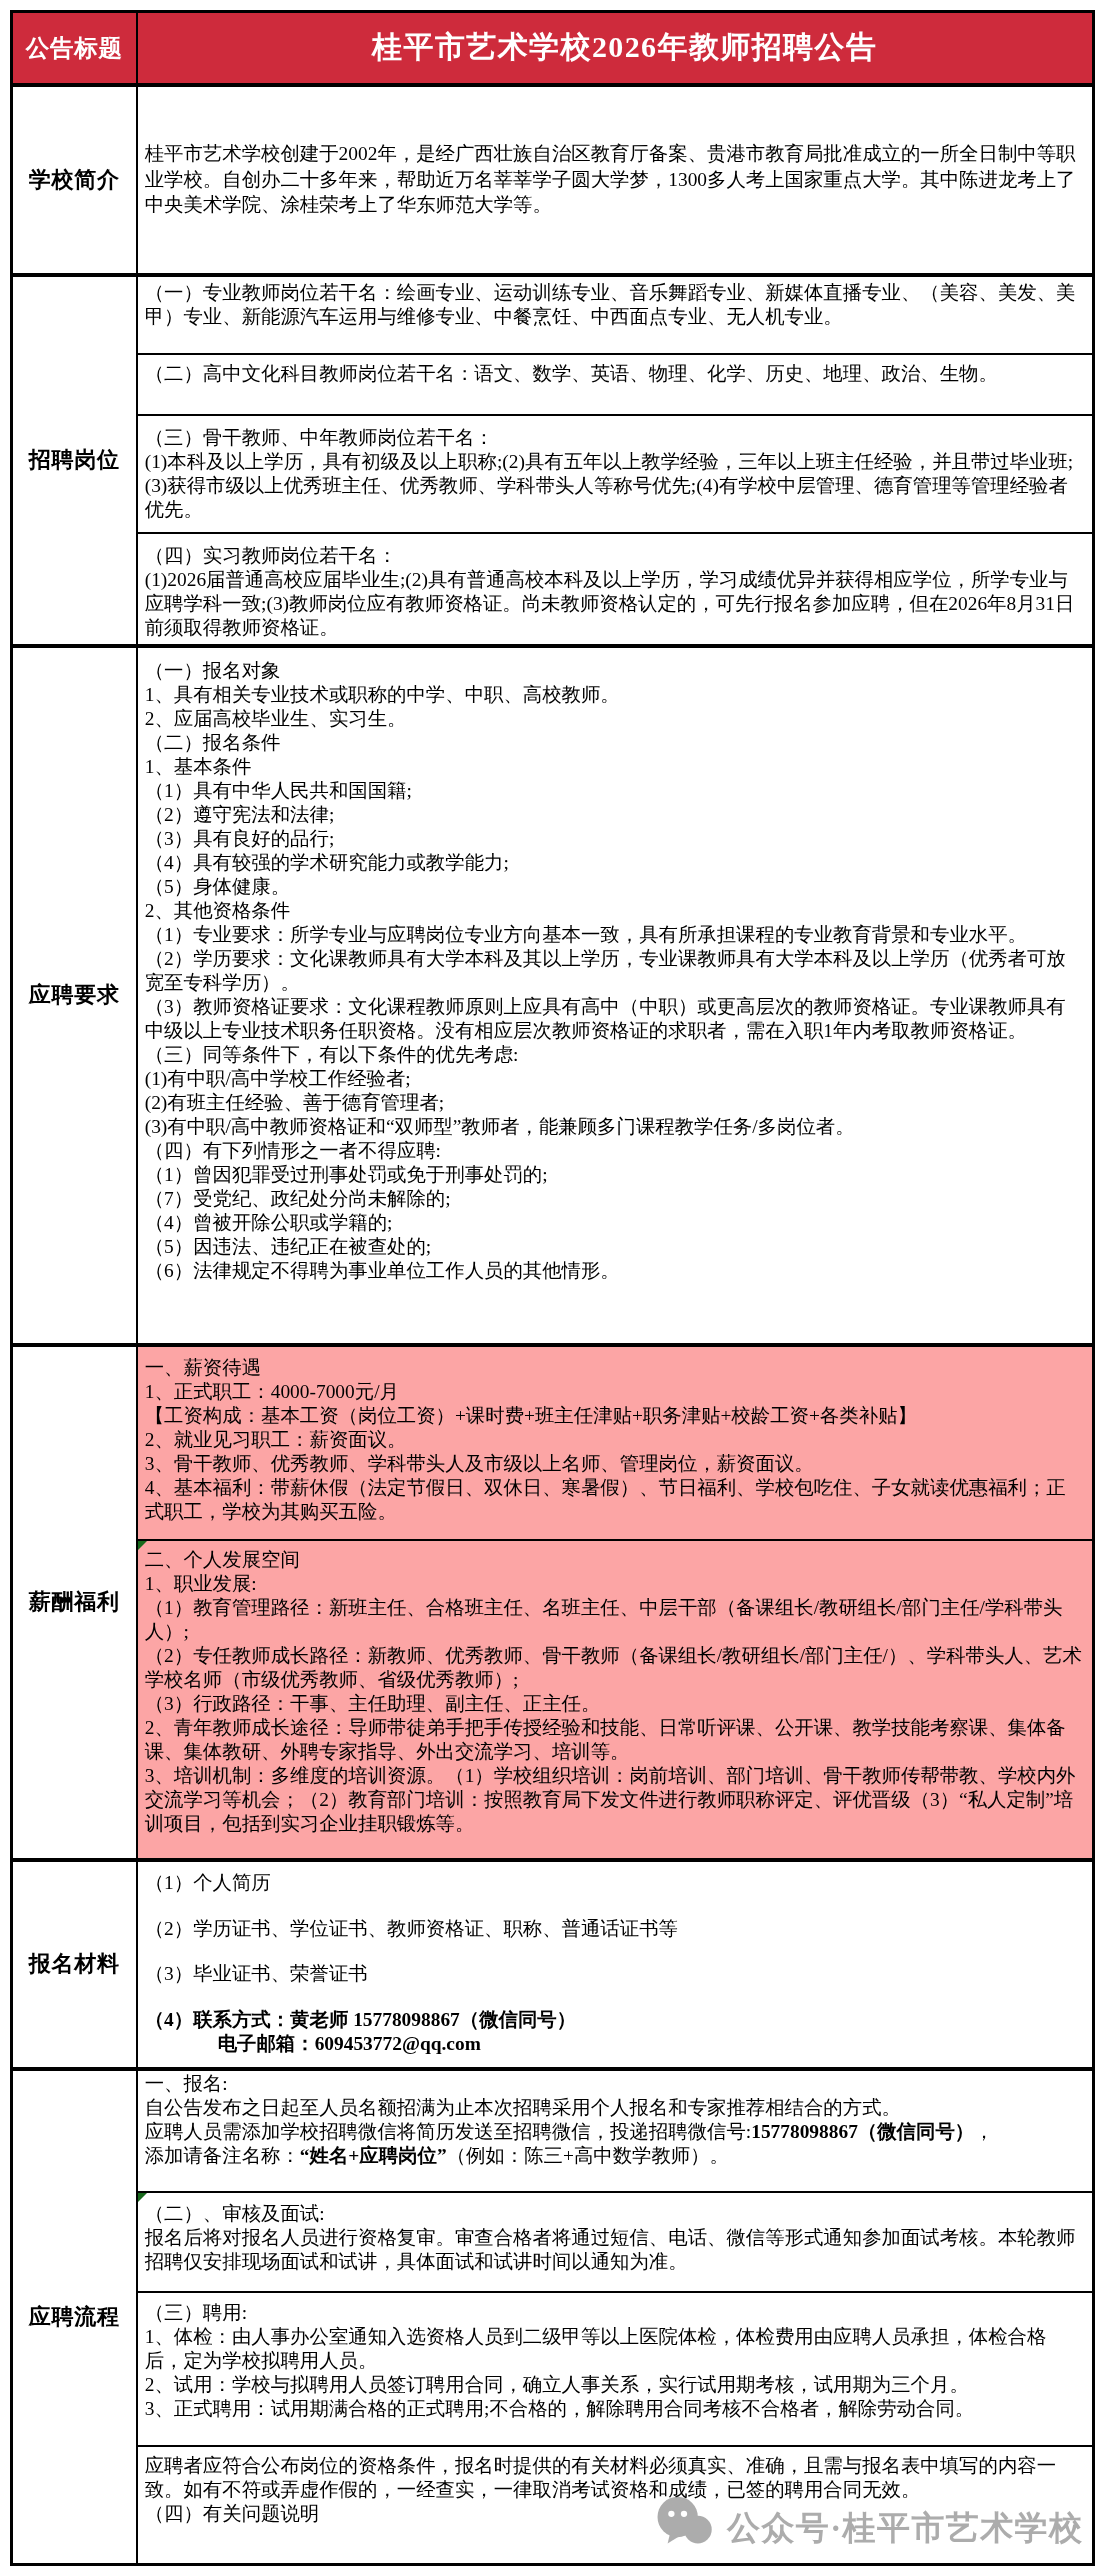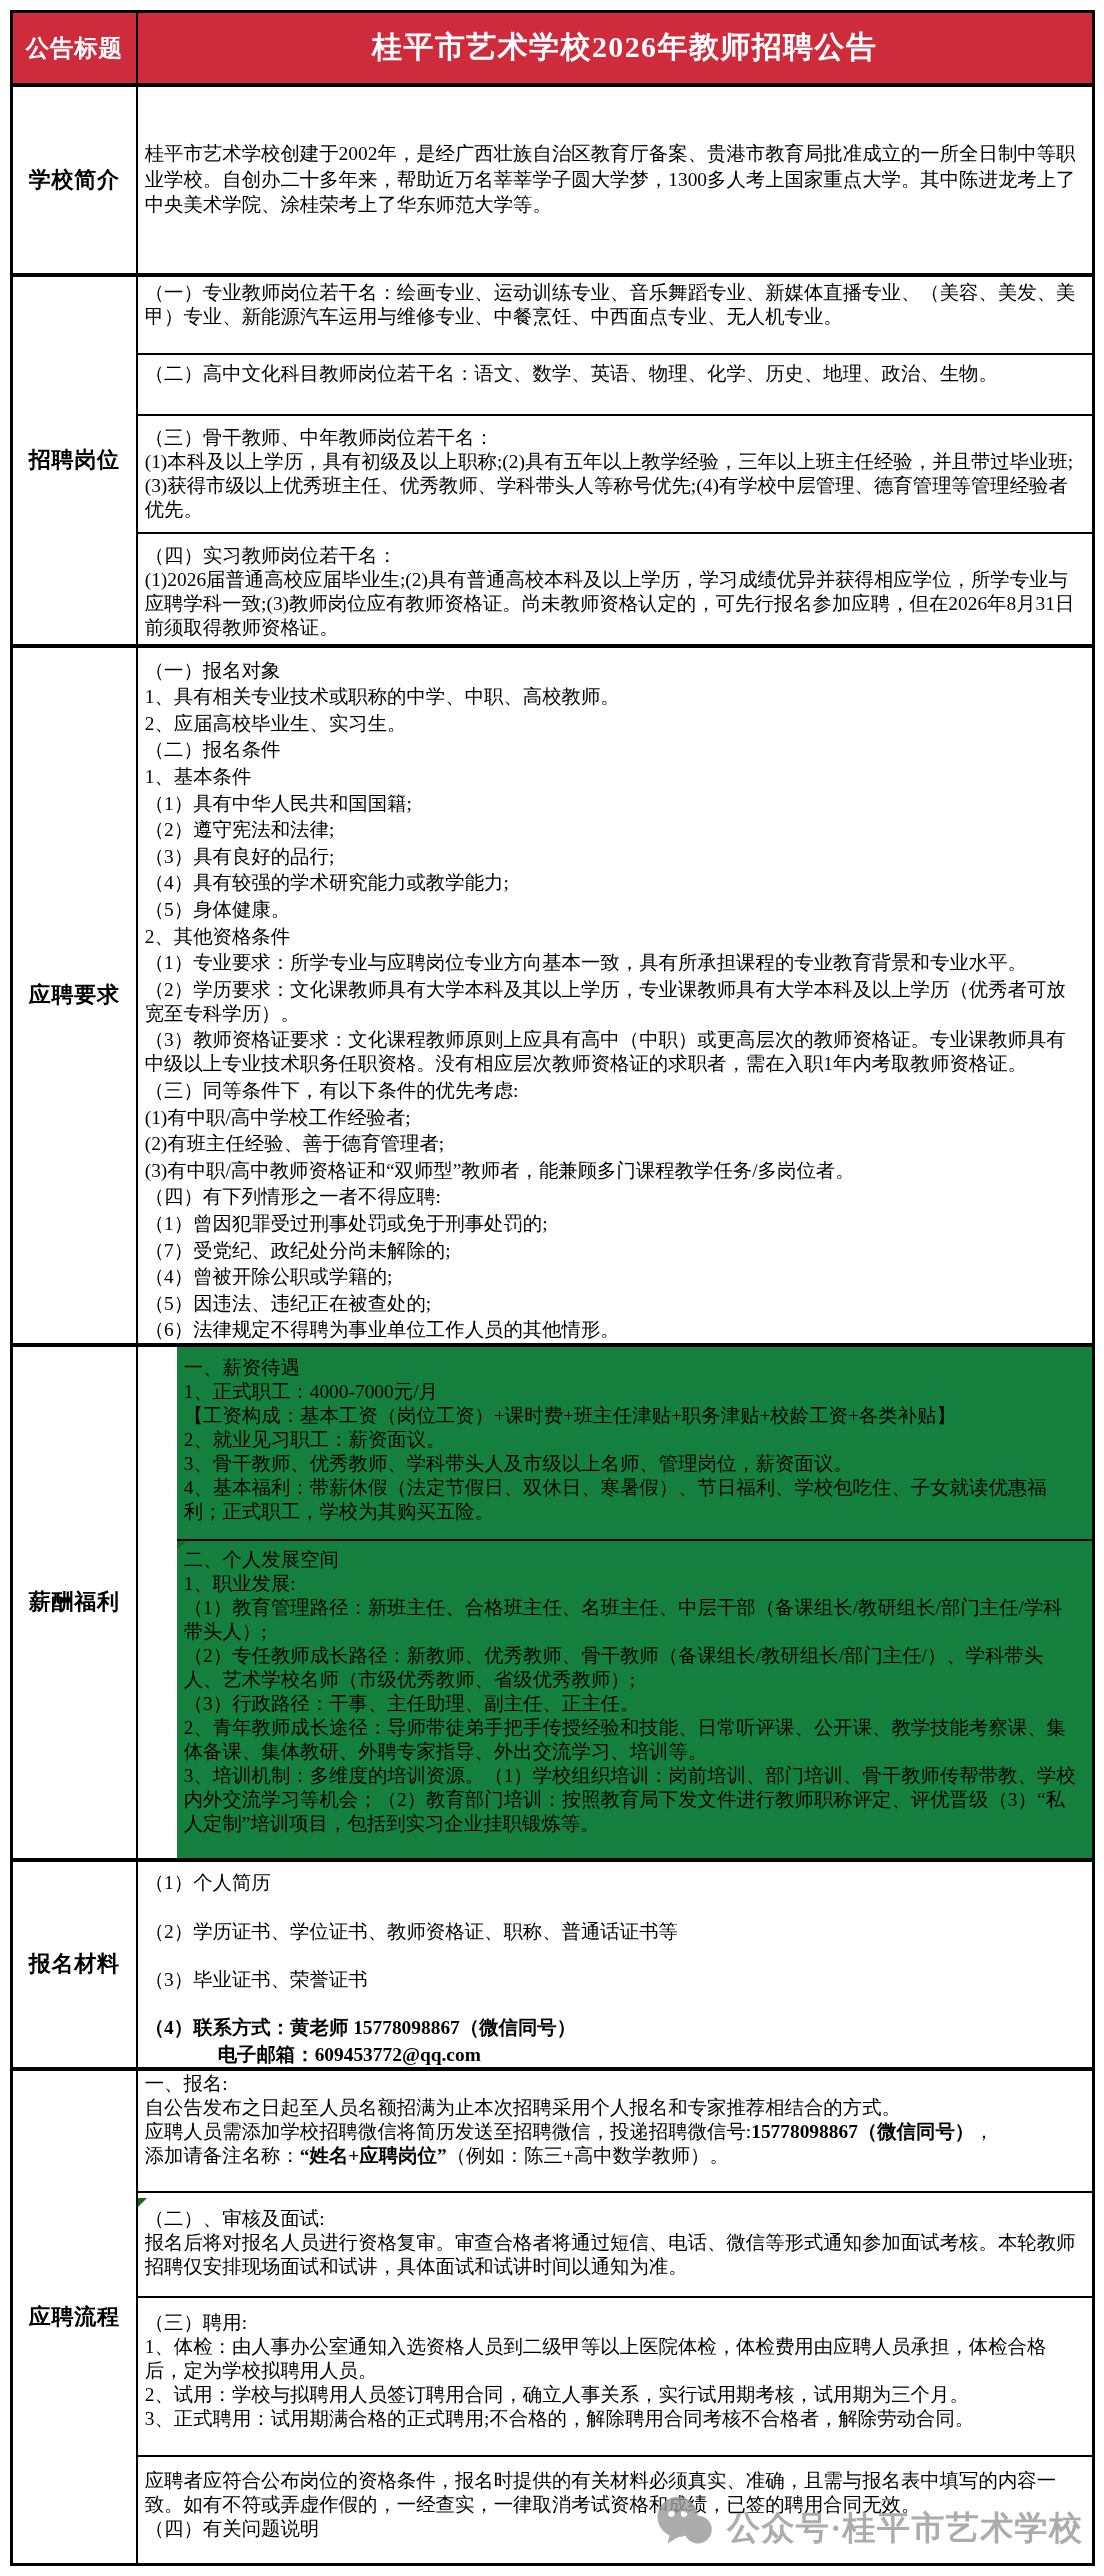--- a/index.html
+++ b/index.html
@@ -5,31 +5,31 @@
   html,body{margin:0;padding:0;background:#fff;}
   body{width:1104px;height:2576px;position:relative;overflow:hidden;
        font-family:"Liberation Serif","DejaVu Serif",serif;color:#000;}
   .table{position:absolute;left:9.7px;top:9.7px;width:1085px;box-sizing:border-box;
          border:3.5px solid #000;background:#fff;}
   .row{display:flex;box-sizing:border-box;border-bottom:4.2px solid #000;}
   .row.last{border-bottom:none;}
   .label-cell{width:125px;flex:none;box-sizing:border-box;border-right:2.1px solid #000;
               display:flex;align-items:center;justify-content:center;
               font-weight:bold;font-size:22px;letter-spacing:0.7px;text-align:center;}
-  .content{flex:1;box-sizing:border-box;display:flex;flex-direction:column;min-width:0;justify-content:space-between;}
+  .content{flex:1;box-sizing:border-box;display:flex;flex-direction:column;min-width:0;}
   .subcell{box-sizing:border-box;border-bottom:2.8px solid #000;position:relative;}
   .subcell.lastsub{border-bottom:none;}
   .ln{font-size:19.4px;line-height:24px;padding:0 9.7px 0 7px;}
   .vcenter{justify-content:center;}
   .vcenter .ln{line-height:25.6px;}
   .hdr{background:#CE2B3C;}
   .hdr .label-cell{color:#fff;font-size:23.5px;}
   .hdr-title{display:flex;align-items:center;justify-content:center;
              color:#fff;font-size:30px;font-weight:bold;letter-spacing:1.4px;}
-  .yellow{background:#15803d;margin-left:39px;}
+  .yellow{background:#fca5a5;}
   .sp{margin-bottom:21.4px;}
   .bold{font-weight:bold;}
   .indent-email{padding-left:80px;}
   .corner{position:absolute;top:0;left:0;width:0;height:0;
           border-top:9px solid #17691C;border-right:9px solid transparent;}
   .watermark{position:absolute;left:652px;top:2493px;display:flex;align-items:flex-end;
              gap:11px;color:#9B9B9B;opacity:.82;}
   .watermark .wm-text{font-size:33px;font-weight:bold;letter-spacing:1.4px;white-space:nowrap;}
   .wm-icon{width:64px;height:58px;flex:none;}
 </style>

